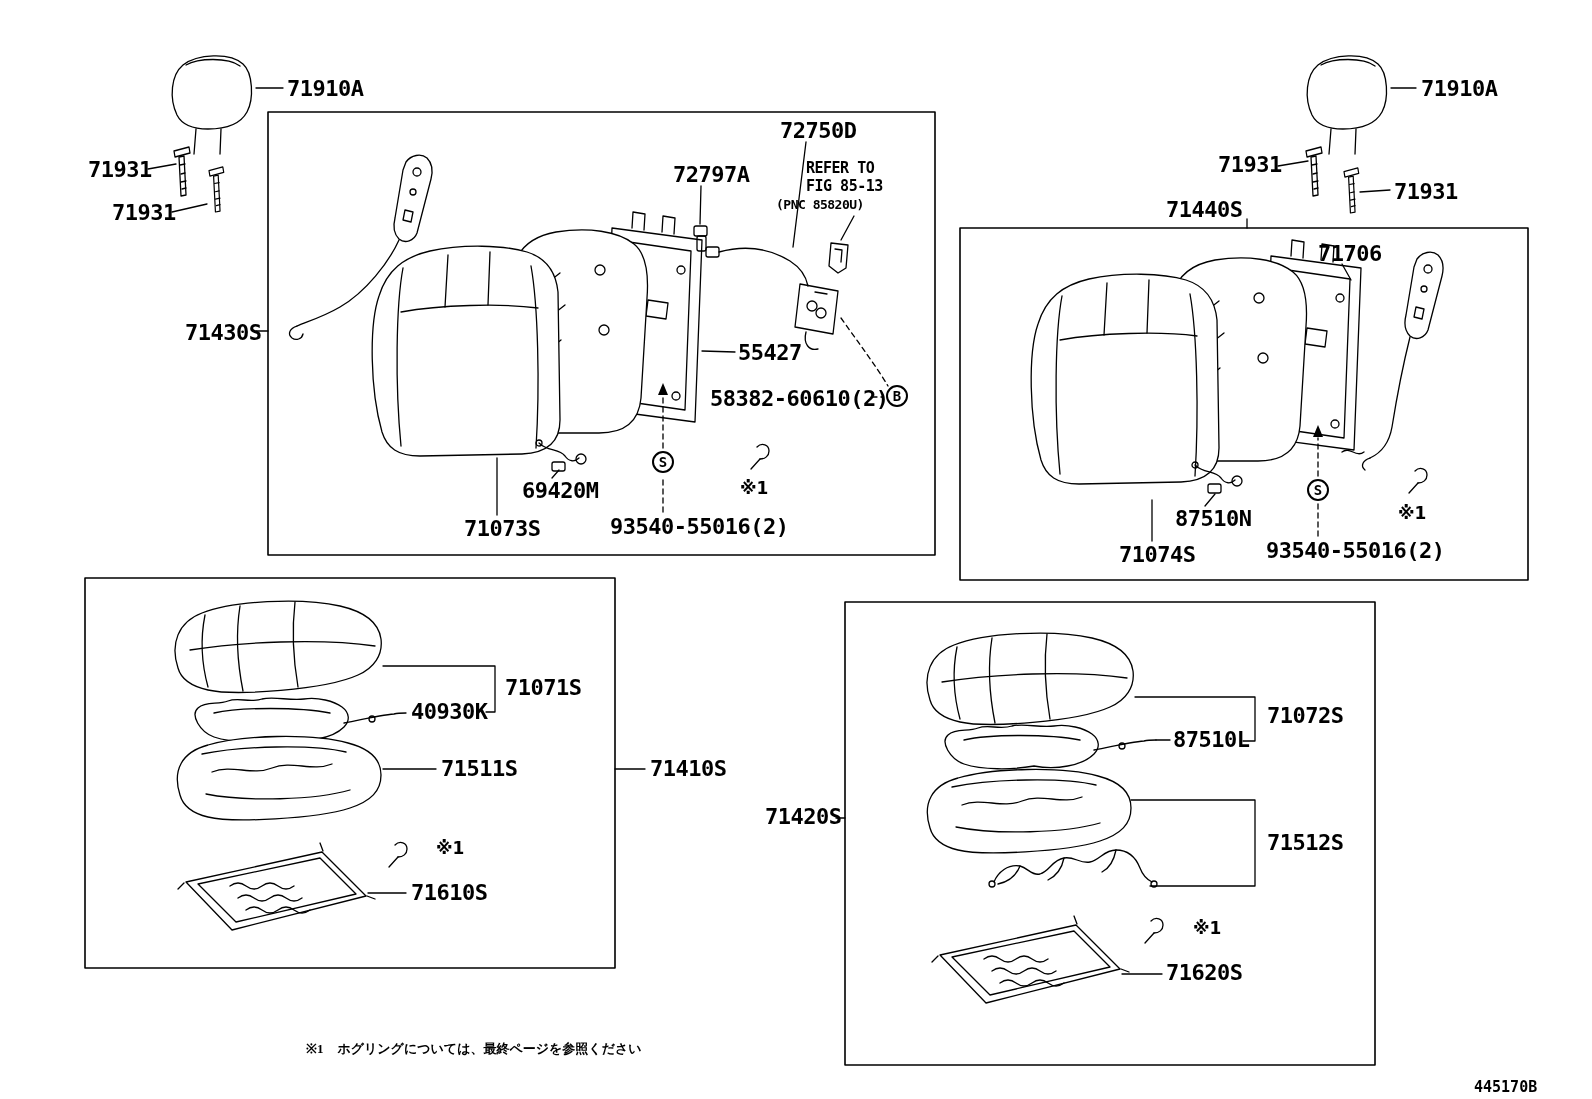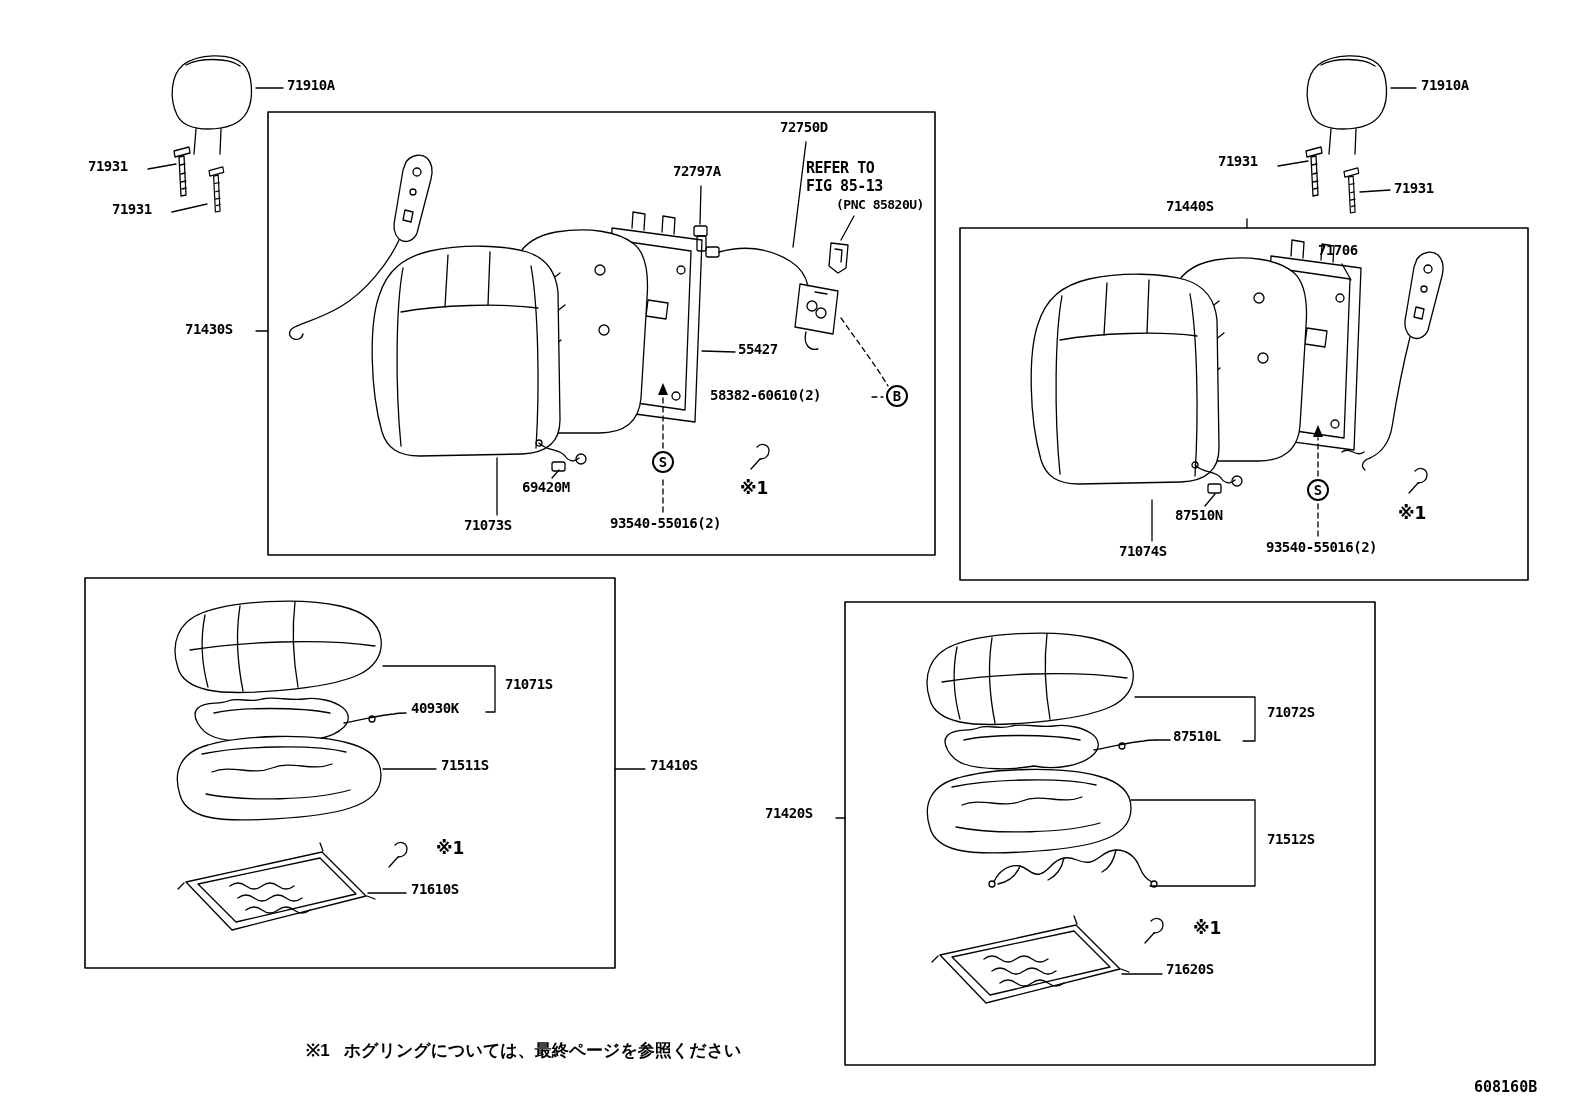--- a/index.html
+++ b/index.html
@@ -7,40 +7,40 @@
   body {
     width:1592px; height:1099px; position:relative; overflow:hidden;
     font-family:"DejaVu Sans Mono", monospace; color:#000;
   }
   svg.art {
     position:absolute; left:0; top:0;
     stroke:#000; fill:none; stroke-width:1.3;
     stroke-linecap:round; stroke-linejoin:round;
   }
   .part {
-    position:absolute; font-weight:bold; font-size:14px; line-height:1;
+    position:absolute; font-weight:bold; font-size:22px; line-height:1;
     letter-spacing:-0.5px; white-space:nowrap;
   }
   .refer {
     position:absolute; font-weight:bold; font-size:15px; line-height:1;
     letter-spacing:-0.5px; white-space:nowrap;
   }
   .refer.tiny { font-size:13px; }
   .circ {
     position:absolute; width:22px; height:22px; border:2px solid #000;
     border-radius:50%; display:flex; align-items:center; justify-content:center;
     font-size:14px; font-weight:bold; line-height:1; background:#fff;
   }
   .note {
     position:absolute; font-weight:bold; font-size:17px; line-height:1;
     font-family:"DejaVu Sans", sans-serif; white-space:nowrap;
   }
   .footnote {
-    position:absolute; font-weight:bold; font-size:17px; line-height:1;
-    font-family:Liberation Sans, sans-serif; white-space:nowrap;
+    position:absolute; font-weight:bold; font-size:13px; line-height:1;
+    font-family:Liberation Serif, serif; white-space:nowrap;
   }
   .footnote .marker { margin-right:14px; }
   .doccode { position:absolute; font-weight:bold; font-size:15px; line-height:1; }
 </style>
 </head>
 <body>
 
 <svg class="art" width="1592" height="1099" viewBox="0 0 1592 1099">
   <defs>
     <g id="headrest-shape">
@@ -275,21 +275,21 @@
 </svg>
 
 <div class="part" style="left:287px;top:78px">71910A</div>
 <div class="part" style="left:88px;top:159px">71931</div>
 <div class="part" style="left:112px;top:202px">71931</div>
 <div class="part" style="left:185px;top:322px">71430S</div>
 <div class="part" style="left:780px;top:120px">72750D</div>
 <div class="part" style="left:673px;top:164px">72797A</div>
 <div class="refer" style="left:806px;top:161px">REFER TO</div>
 <div class="refer" style="left:806px;top:179px">FIG 85-13</div>
-<div class="refer tiny" style="left:836px;top:198px">(PNC 85820U)</div>
+<div class="refer tiny" style="left:776px;top:198px">(PNC 85820U)</div>
 <div class="part" style="left:738px;top:342px">55427</div>
 <div class="part" style="left:710px;top:388px">58382-60610(2)</div>
 <div class="circ" style="left:886px;top:385px">B</div>
 <div class="part" style="left:522px;top:480px">69420M</div>
 <div class="part" style="left:464px;top:518px">71073S</div>
 <div class="part" style="left:610px;top:516px">93540-55016(2)</div>
 <div class="circ" style="left:652px;top:451px">S</div>
 <div class="note" style="left:740px;top:480px">※1</div>
 
 <div class="part" style="left:1421px;top:78px">71910A</div>
@@ -313,13 +313,13 @@
 <div class="part" style="left:1267px;top:705px">71072S</div>
 <div class="part" style="left:1173px;top:729px">87510L</div>
 <div class="part" style="left:765px;top:806px">71420S</div>
 <div class="part" style="left:1267px;top:832px">71512S</div>
 <div class="note" style="left:1193px;top:920px">※1</div>
 <div class="part" style="left:1166px;top:962px">71620S</div>
 
 <div class="footnote" style="left:306px;top:1042px">
   <span class="marker">※1</span><span>ホグリングについては、最終ページを参照ください</span>
 </div>
-<div class="doccode" style="left:1474px;top:1080px">608160B</div>
+<div class="doccode" style="left:1474px;top:1080px">445170B</div>
 
 </body></html>

